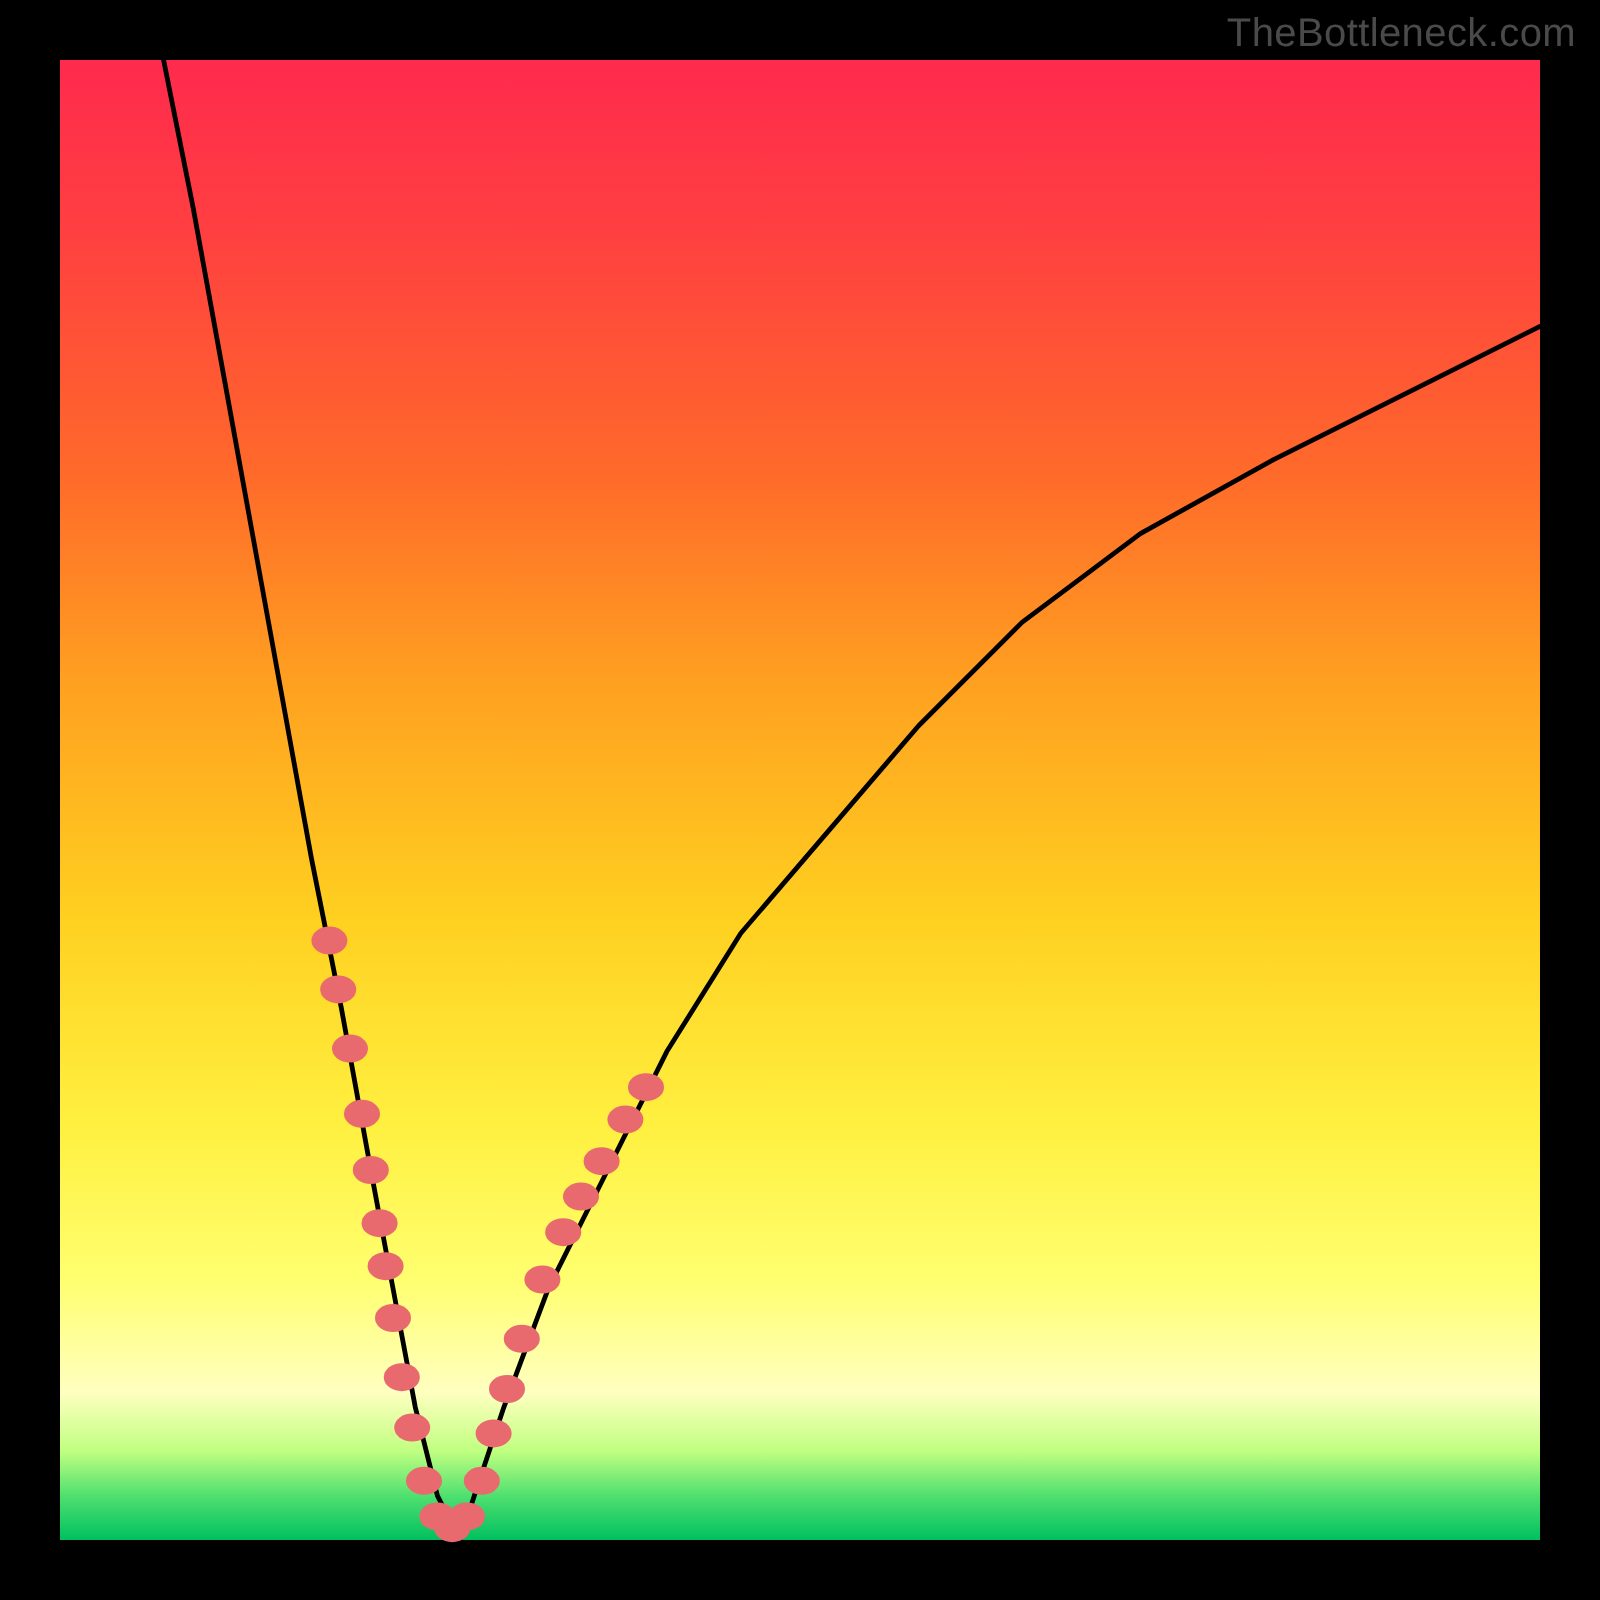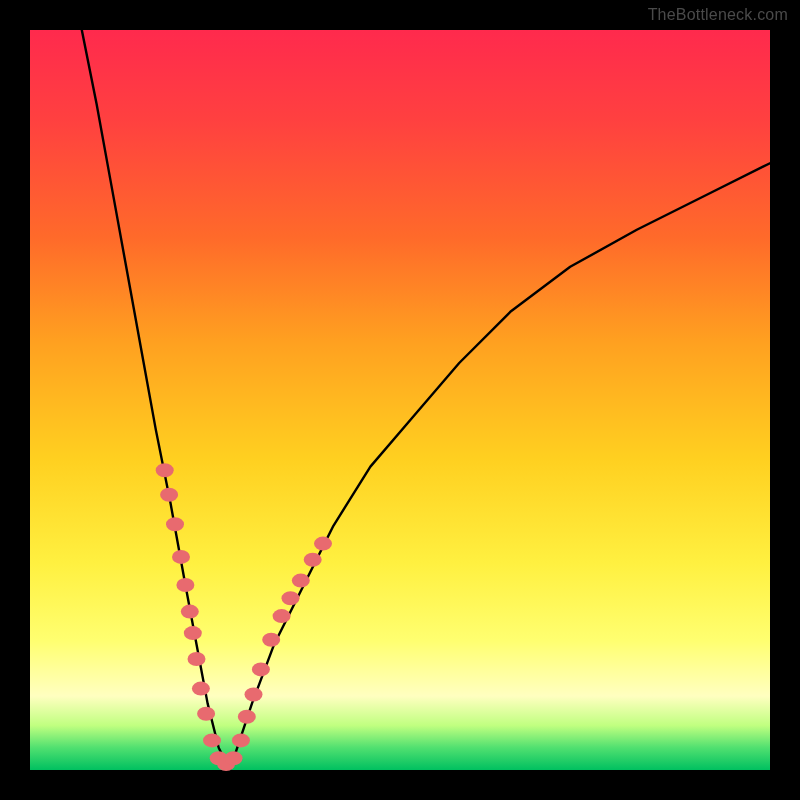--- a/index.html
+++ b/index.html
@@ -35,21 +35,21 @@
       #c0ff80 94%,
       #50e070 97%,
       #00c060 100%
     );
   }
   .watermark {
     position: absolute;
     top: 6px;
     right: 12px;
     color: #4a4a4a;
-    font-size: 16px;
+    font-size: 20px;
     font-weight: 400;
     letter-spacing: 0.2px;
     user-select: none;
   }
   svg.curve {
     position: absolute;
     inset: 0;
     width: 740px;
     height: 740px;
     overflow: visible;

